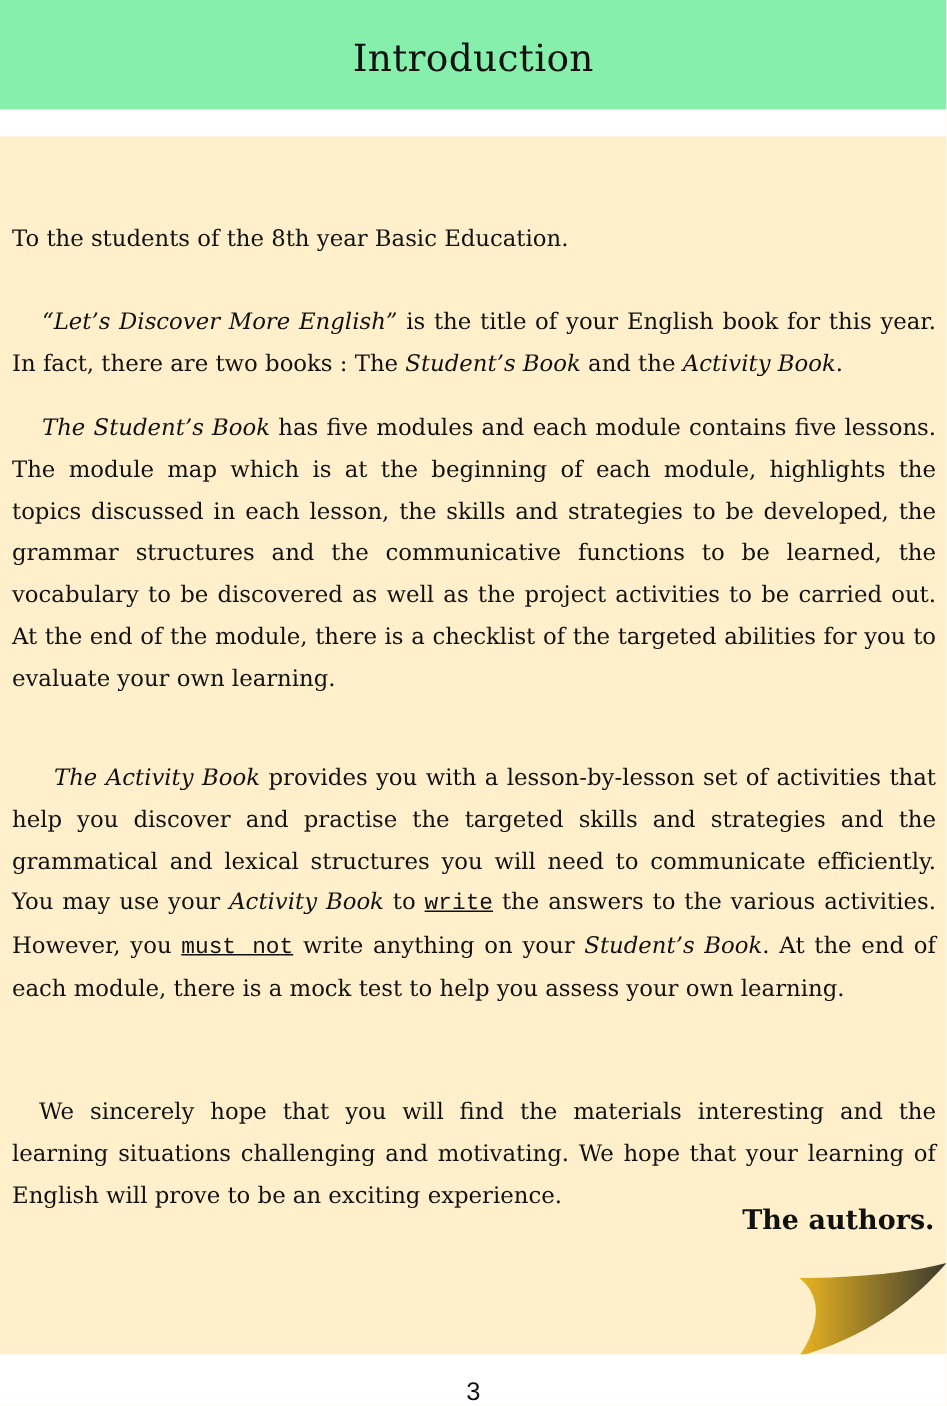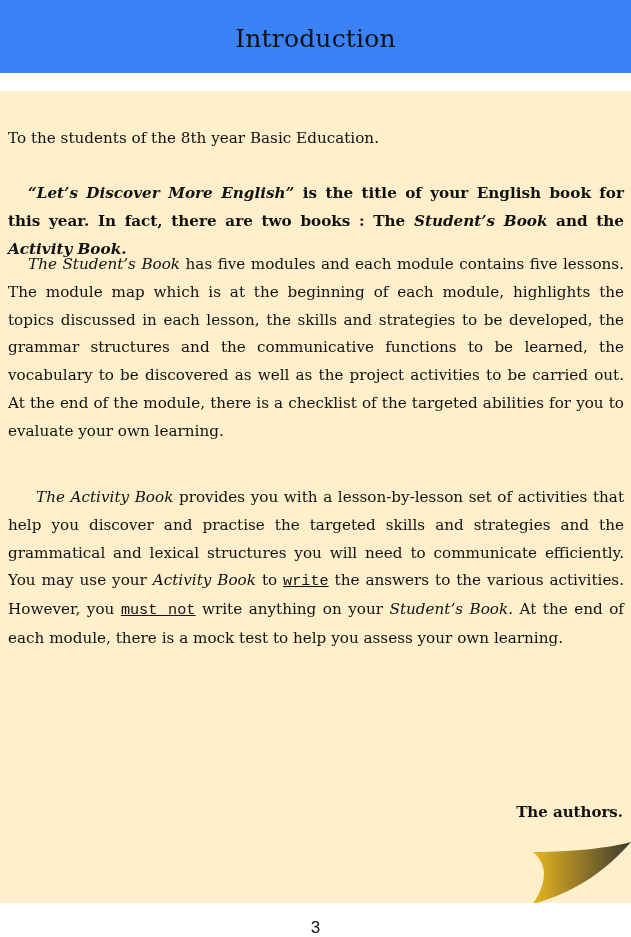--- a/index.html
+++ b/index.html
@@ -1,65 +1,68 @@
 <!DOCTYPE html>
 <html><head>
 <meta charset="utf-8">
 <style>
   html, body { margin:0; padding:0; background:#ffffff; }
   body { width:631px; height:937px; position:relative; overflow:hidden;
          font-family:"DejaVu Serif", serif; color:#111; }
   .header { position:absolute; left:0; top:0; width:631px; height:73px;
-            background:#3b82f6; display:flex; align-items:center; justify-content:center; }
+            background:#86efac; display:flex; align-items:center; justify-content:center; }
   .header h1 { margin:0; font-size:25px; font-weight:normal; letter-spacing:0.2px;
                font-family:"DejaVu Serif", serif; padding-top:3px; }
   .panel { position:absolute; left:0; top:91px; width:631px; height:812px; background:#ffefcb; }
   .text { position:absolute; left:8px; width:616px; font-size:15.2px; line-height:27.8px;
-          font-family:"DejaVu Serif", serif; }
+          font-family:"DejaVu Serif", serif;margin-top:21px; }
   .text p { margin:0; text-align:justify; }
   .text .ind { text-indent:20px; }
   .text .ind2 { text-indent:28px; }
   .text .ind3 { text-indent:18px; }
   i { font-style:italic; }
   u { text-decoration:underline;font-family:Liberation Mono, monospace; }
-  .sign { position:absolute; right:8px; top:805px; font-weight:bold; font-size:15px; }
+  .sign { position:absolute; right:8px; top:805px; font-weight:bold; font-size:18px; }
   .pagenum { position:absolute; left:0; width:631px; top:918px; text-align:center;
              font-family:"Liberation Sans", sans-serif; font-size:17px; }
   .curl { position:absolute; left:520px; top:836px; }
 </style>
 </head>
 <body>
 
 <div class="header">
   <h1>Introduction</h1>
 </div>
 
 <div class="panel">
   <div class="text" style="top:34px;">
     <p>To the students of the 8th year Basic Education.</p>
   </div>
 
-  <div class="text" style="top:89px;font-weight:bold;">
+  <div class="text" style="top:89px;">
     <p class="ind">
       <i>“Let’s Discover More English”</i><span> is the title of your English book for this year. In fact, there are two books : The </span><i>Student’s Book</i><span> and the </span><i>Activity Book</i><span>.</span>
     </p>
   </div>
 
   <div class="text" style="top:160px;">
     <p class="ind">
       <i>The Student’s Book</i><span> has five modules and each module contains five lessons. The module map which is at the beginning of each module, highlights the topics discussed in each lesson, the skills and strategies to be developed, the grammar structures and the communicative functions to be learned, the vocabulary to be discovered as well as the project activities to be carried out. At the end of the module, there is a checklist of the targeted abilities for you to evaluate your own learning.</span>
     </p>
   </div>
 
   <div class="text" style="top:393px;">
     <p class="ind2">
       <i>The Activity Book</i><span> provides you with a lesson-by-lesson set of activities that help you discover and practise the targeted skills and strategies and the grammatical and lexical structures you will need to communicate efficiently. You may use your </span><i>Activity Book</i><span> to </span><u>write</u><span> the answers to the various activities. However, you </span><u>must not</u><span> write anything on your </span><i>Student’s Book</i><span>. At the end of each module, there is a mock test to help you assess your own learning.</span>
     </p>
   </div>
 
+  <div class="text" style="top:616px;">
+    <p class="ind3">We sincerely hope that you will find the materials interesting and the learning situations challenging and motivating. We hope that your learning of English will prove to be an exciting experience.</p>
+  </div>
 
   <div class="sign" style="top:712px;">The authors.</div>
 </div>
 
 <svg class="curl" width="111" height="70" viewBox="0 0 111 70">
   <defs>
     <linearGradient id="cg" x1="0" y1="0" x2="1" y2="0">
       <stop offset="0" stop-color="#e8b420"></stop>
       <stop offset="1" stop-color="#3a3a30"></stop>
     </linearGradient>

